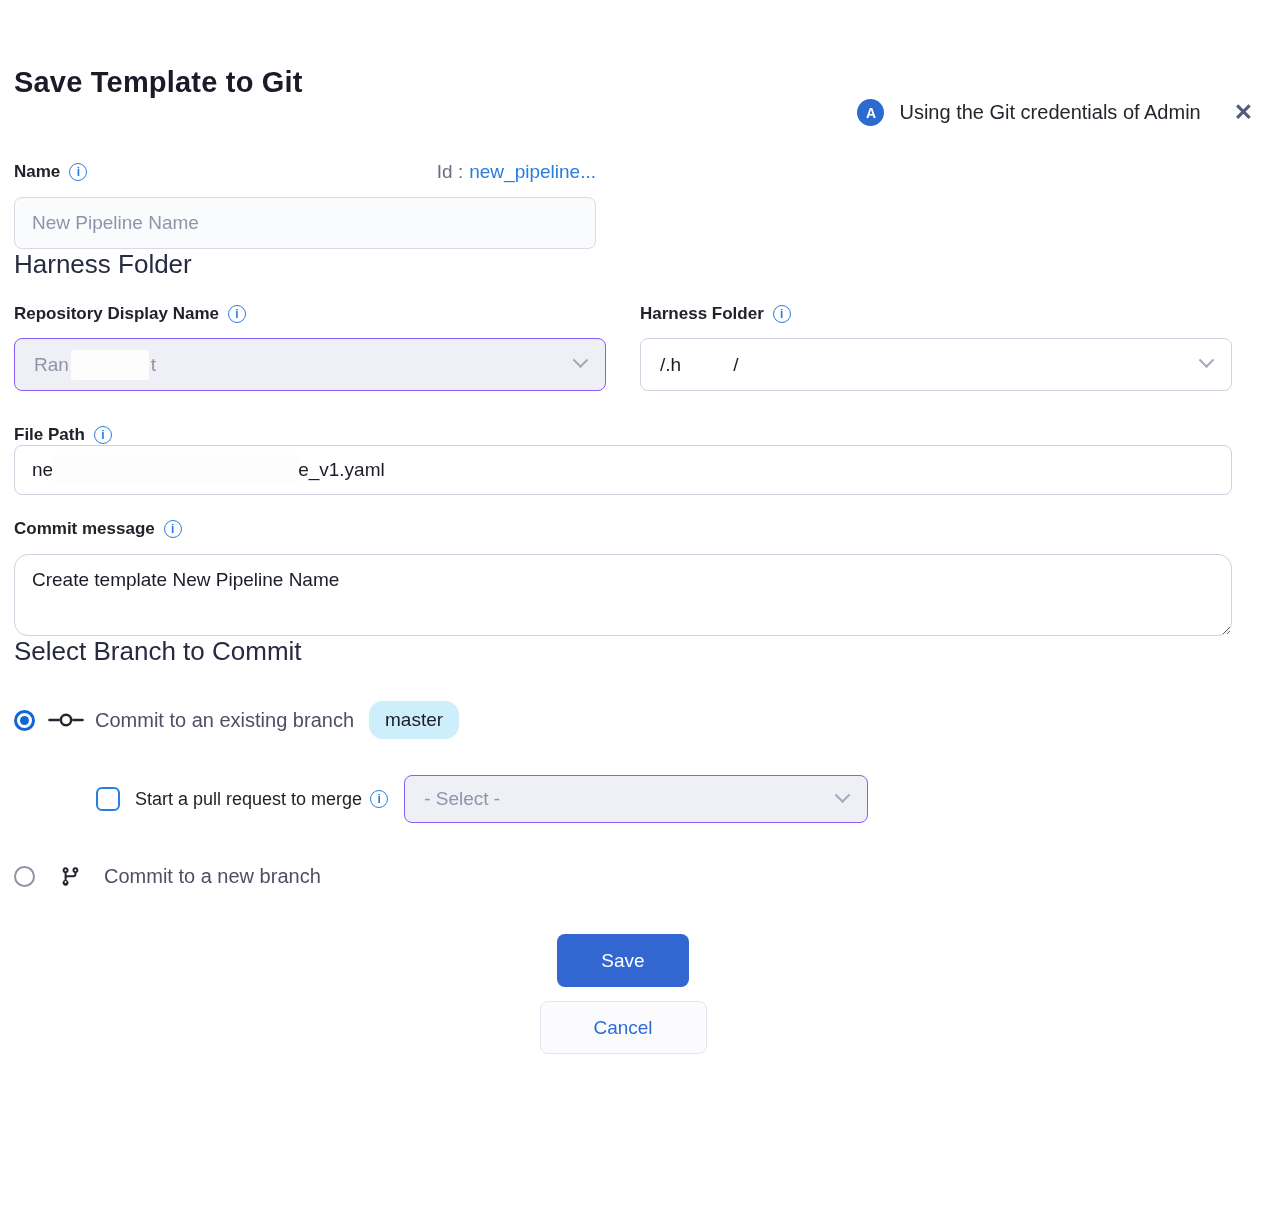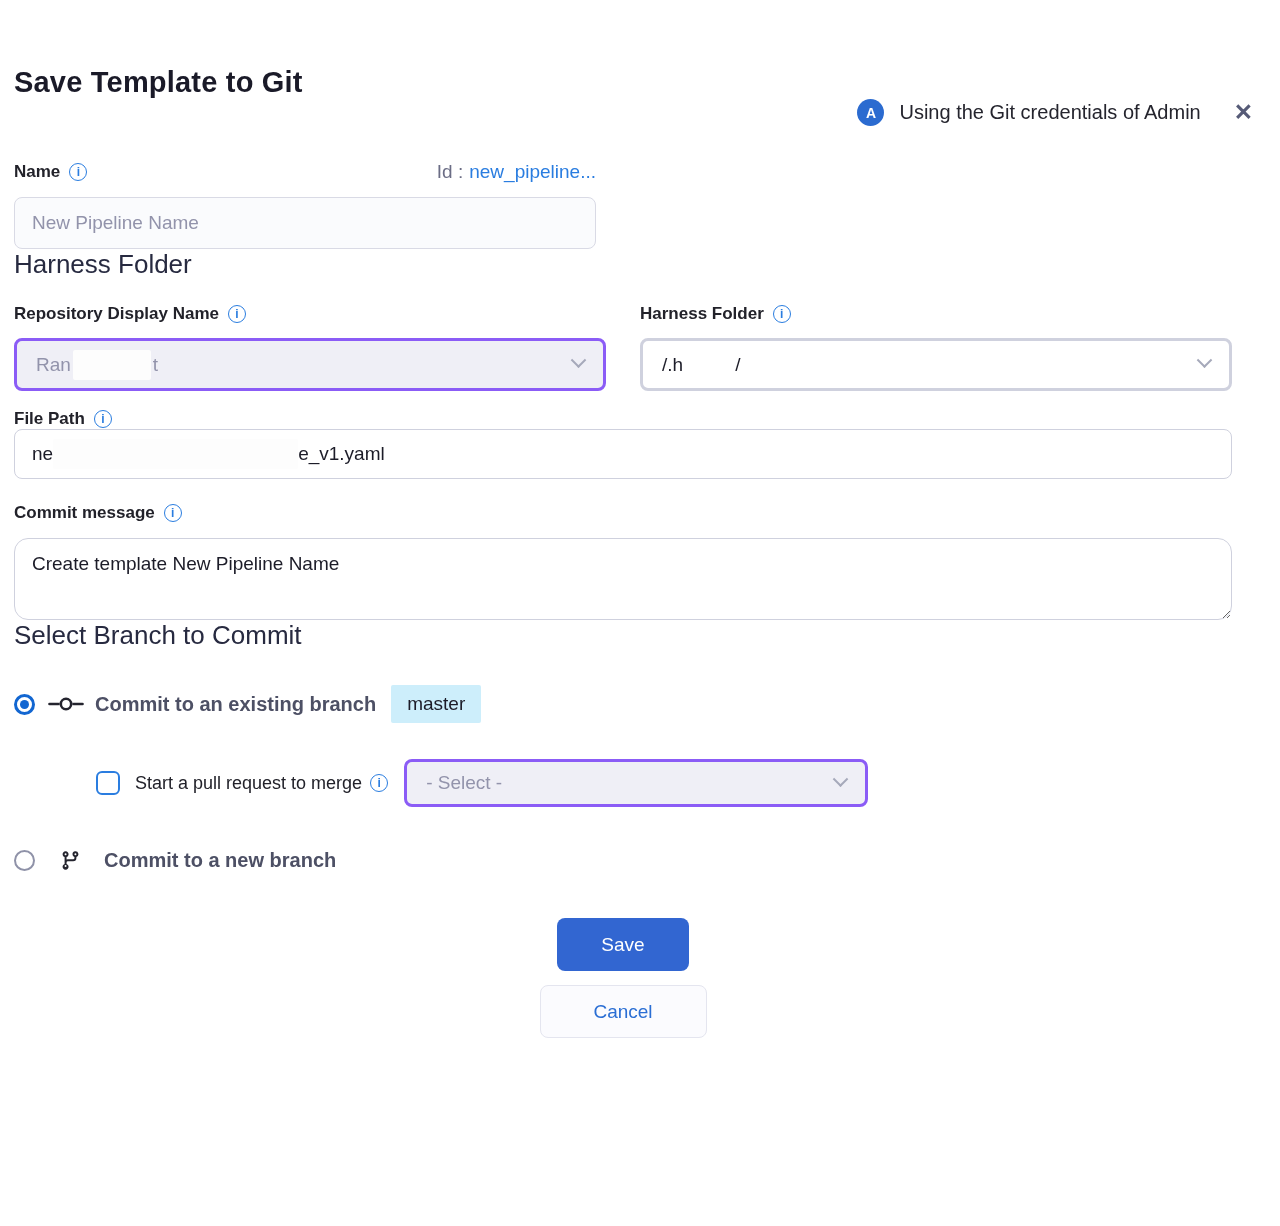--- a/index.html
+++ b/index.html
@@ -49,21 +49,21 @@
   .text-input {
     height: 52px; width: 100%;
     border: 1px solid #d9dae5; border-radius: 8px;
     background: #fafbfd; padding: 0 17px; font-size: 19px;
     color: #1c1c28; font-family: "Liberation Sans", sans-serif;
     display: flex; align-items: center; outline: none;
   }
   .text-input::placeholder { color: #9293ab; }
   .text-input.white { background: #fff; border-color: #cfd1de; }
   .select-box {
-    height: 53px; border: 3px solid #8b5cf6; border-radius: 8px;
+    height: 53px; border: 1px solid #8b5cf6; border-radius: 8px;
     display: flex; align-items: center; justify-content: space-between;
     padding: 0 19px; font-size: 19px; cursor: pointer;
   }
   .select-box.disabled { background: #efeff6; color: #9293ab; }
   .select-box.white { background: #fff; border-color: #cfd1de; color: #1c1c28; }
   .chevron {
     width: 11px; height: 11px;
     border-right: 2px solid #a6a9ba; border-bottom: 2px solid #a6a9ba;
     transform: rotate(45deg) translate(-3px, -3px); flex: none;
   }
@@ -81,21 +81,21 @@
   .name-block { width: 582px; margin-top: 62px; }
   .name-label-row { display: flex; align-items: center; justify-content: space-between; margin-bottom: 14px; }
   .id-text { font-size: 19px; color: #6b6d85; display: inline-flex; align-items: center; gap: 6px; }
   .id-link { color: #2a7de0; text-decoration: none; cursor: pointer; }
 
   .hf-heading { margin-top: 54px; }
   .two-col { display: flex; gap: 34px; margin-top: 24px; }
   .col { width: 592px; flex: none; }
   .col .field-label { margin-bottom: 14px; }
 
-  .filepath-label { margin-top: 18px; }
+  .filepath-label { margin-top: 34px; }
   .filepath-input { margin-top: 0; height: 50px; border-radius: 8px; }
 
   .commit-heading { margin-top: 44px; }
   .commit-msg-label { margin-top: 24px; }
   .textarea {
     margin-top: 15px; display: block; width: 100%; height: 82px;
     border: 1px solid #cfd1de; border-radius: 14px;
     padding: 14px 17px; font-size: 19px; color: #1c1c28;
     font-family: "Liberation Sans", sans-serif;
     resize: vertical; outline: none; background: #fff;
@@ -107,23 +107,23 @@
     width: 21px; height: 21px; border-radius: 50%;
     border: 2px solid #8f92a8; background: #fff; flex: none;
     position: relative; cursor: pointer;
   }
   .radio.selected { border: 3px solid #1266d1; }
   .radio.selected::after {
     content: ""; position: absolute; inset: 0; margin: auto;
     width: 9px; height: 9px; border-radius: 50%; background: #1266d1;
   }
   .row-icon { flex: none; margin-left: 13px; display: inline-flex; align-items: center; }
-  .radio-label { font-size: 20px; color: #4d5065; margin-left: 11px; cursor: pointer; font-weight: bold; }
+  .radio-label { font-size: 20px; color: #4d5065; margin-left: 11px; cursor: pointer; }
   .chip {
-    margin-left: 15px; background: #cdeefb; border-radius: 2px;
+    margin-left: 15px; background: #cdeefb; border-radius: 14px;
     padding: 8px 16px; font-size: 19px; color: #1c1c28; cursor: pointer;
   }
 
   .pr-row { display: flex; align-items: center; margin: 36px 0 0 82px; }
   .checkbox {
     width: 24px; height: 24px; border: 2px solid #2a7de0; border-radius: 6px;
     background: #fff; flex: none; cursor: pointer;
   }
   .pr-label { font-size: 18px; font-weight: 500; color: #22222a; margin-left: 15px; cursor: pointer; }
   .pr-row .info-icon { margin-left: 8px; }

